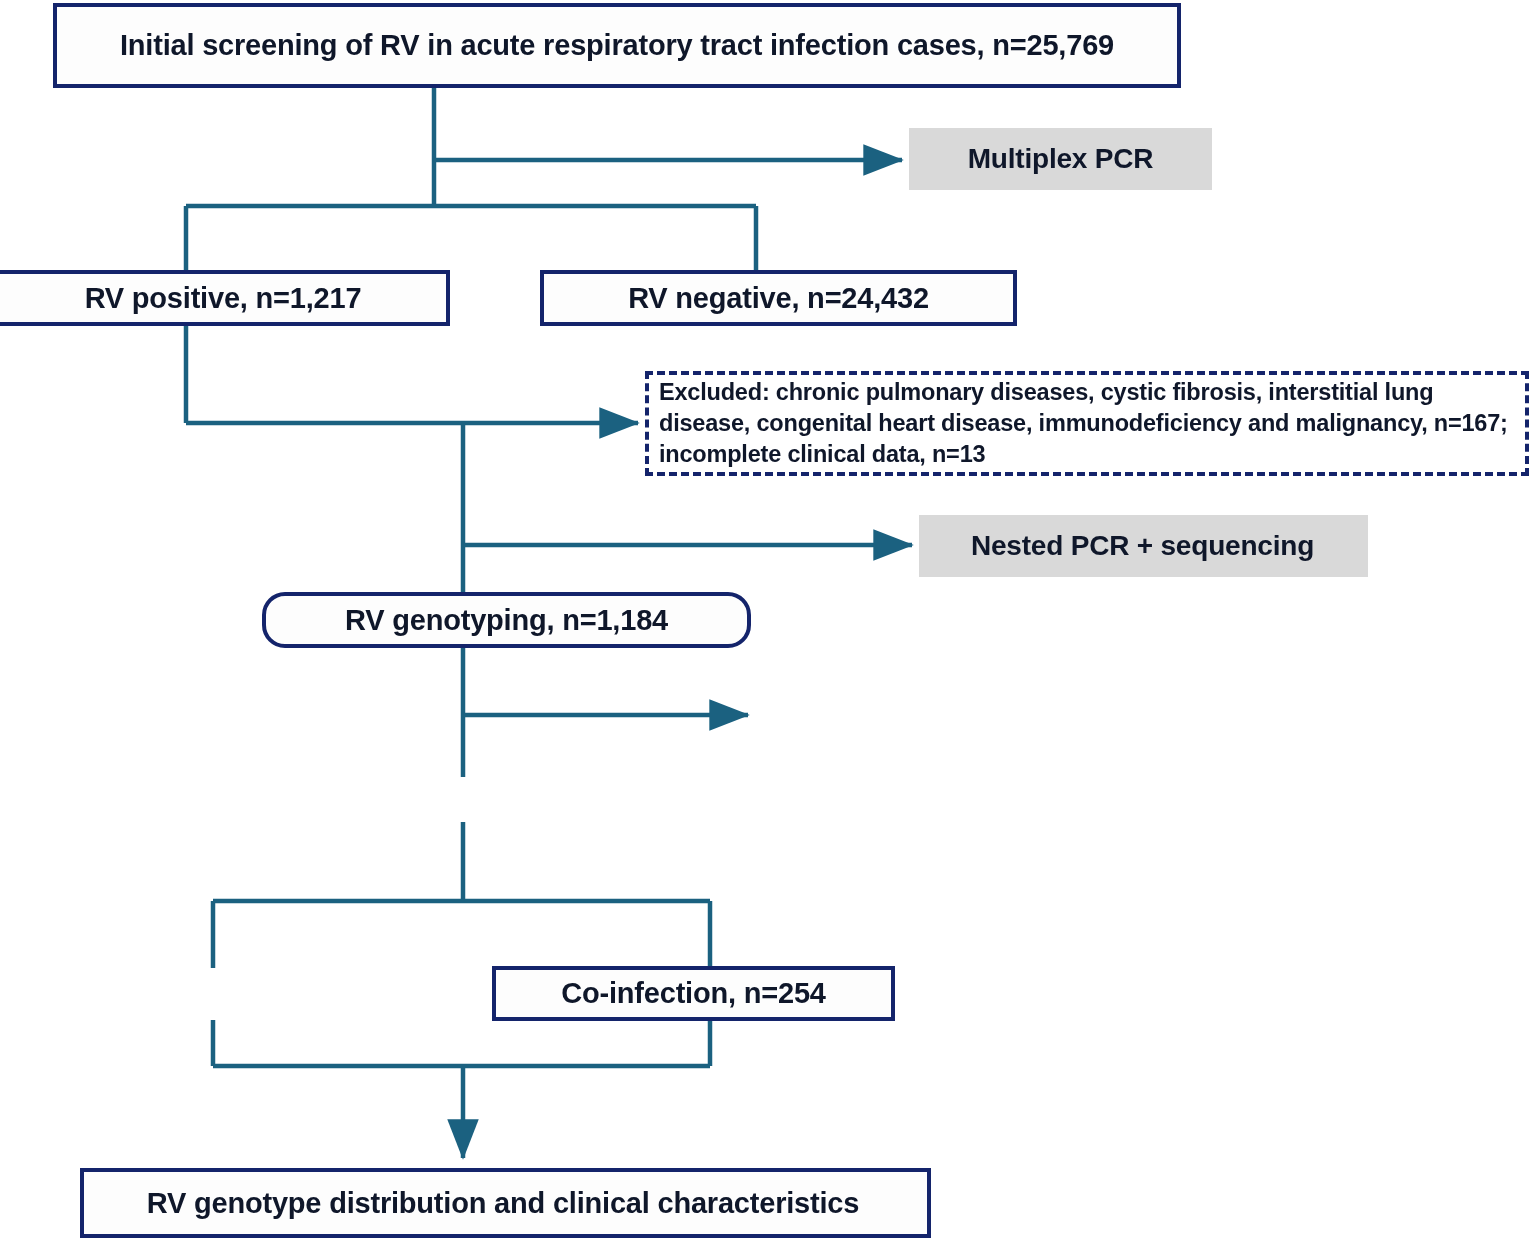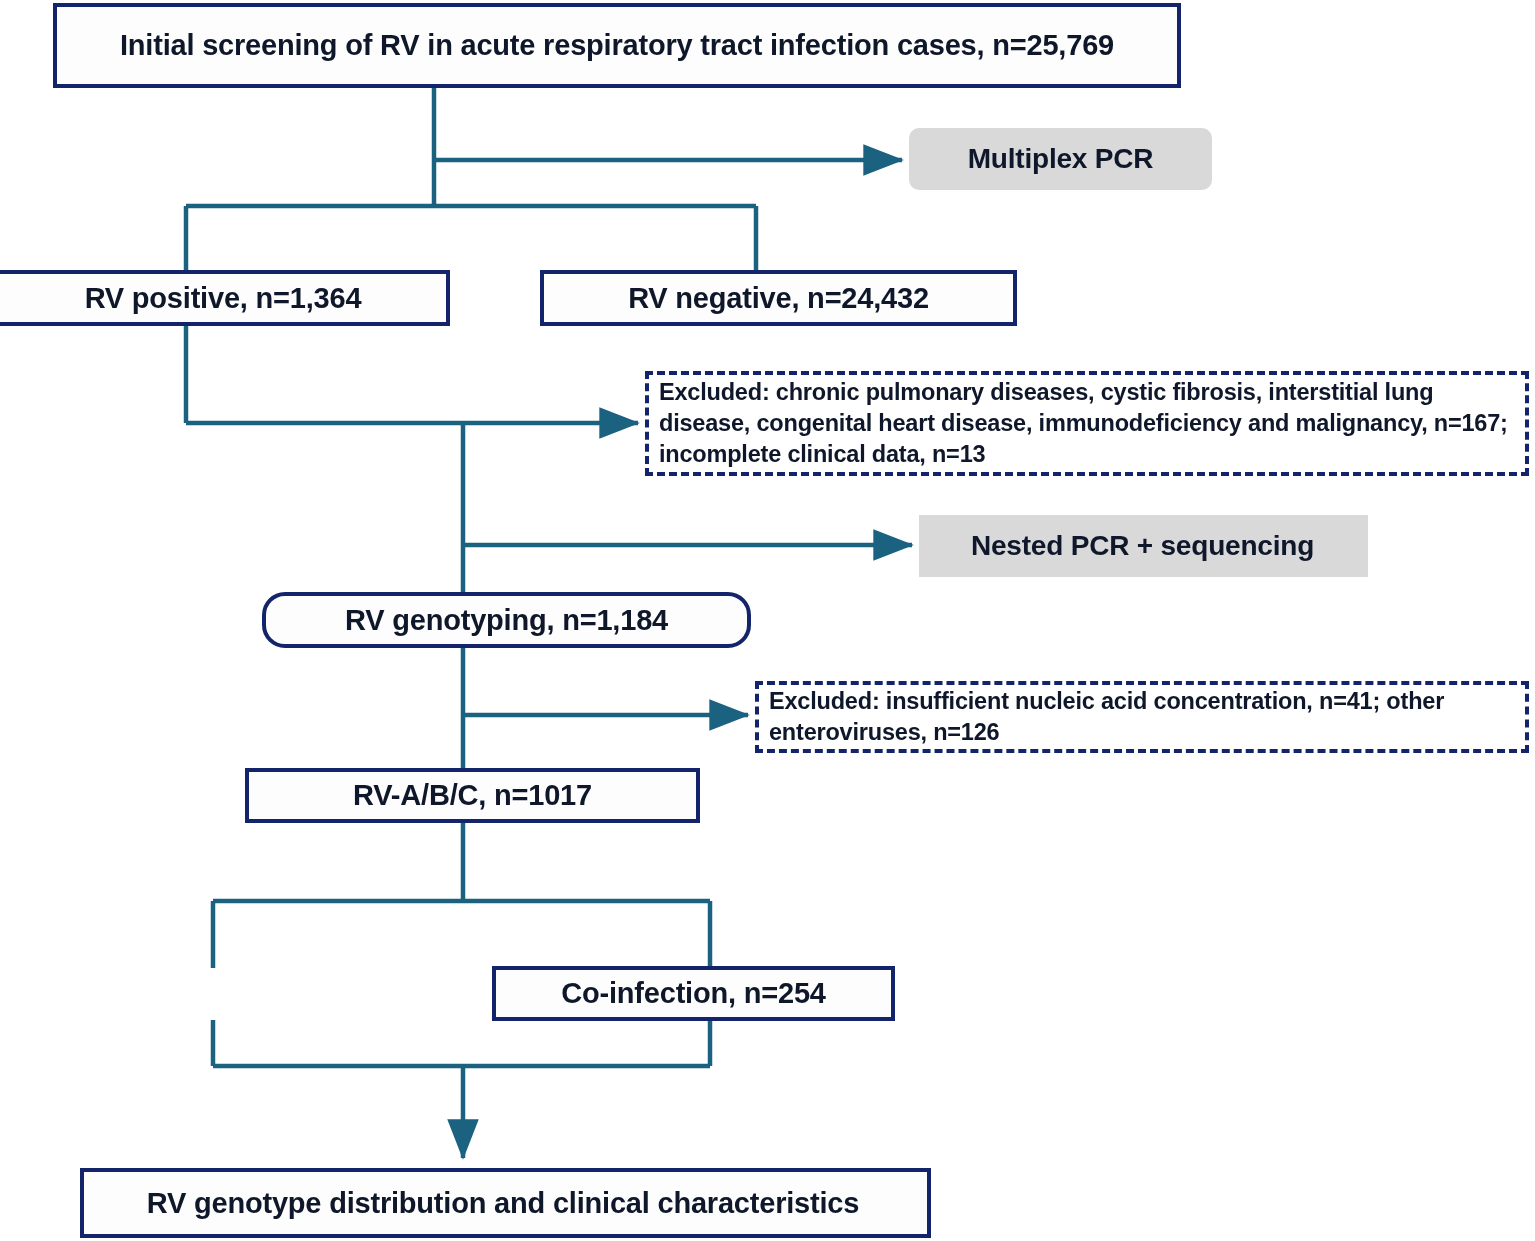--- a/index.html
+++ b/index.html
@@ -98,51 +98,45 @@
     <path d="M213,1020 L213,1066" stroke="#1b6180" stroke-width="4.5" fill="none"></path>
     <path d="M710,1020 L710,1066" stroke="#1b6180" stroke-width="4.5" fill="none"></path>
     <path d="M213,1066 L710,1066" stroke="#1b6180" stroke-width="4.5" fill="none"></path>
     <path d="M463,1066 L463,1158" stroke="#1b6180" stroke-width="4.5" fill="none" marker-end="url(#arrowhead)"></path>
   </svg>
 
   <div class="node solid center fs-lg pad-lr" style="left:53px; top:3px; width:1128px; height:85px;">
     <span class="node-label">Initial screening of RV in acute respiratory tract infection cases, n=25,769</span>
   </div>
 
-  <div class="node grey center fs-md pad-lr" style="left:909px; top:128px; width:303px; height:62px;border-radius:10px;">
+  <div class="node grey center fs-md pad-lr" style="left:909px; top:128px; width:303px; height:62px;">
     <span class="node-label">Multiplex PCR</span>
   </div>
 
   <div class="node solid center fs-lg pad-lr" style="left:-4px; top:270px; width:454px; height:56px;">
-    <span class="node-label">RV positive, n=1,364</span>
+    <span class="node-label">RV positive, n=1,217</span>
   </div>
 
   <div class="node solid center fs-lg pad-lr" style="left:540px; top:270px; width:477px; height:56px;">
     <span class="node-label">RV negative, n=24,432</span>
   </div>
 
   <div class="node dashed left fs-sm pad-lr-s" style="left:645px; top:371px; width:884px; height:105px;">
     <span class="node-label">Excluded: chronic pulmonary diseases, cystic fibrosis, interstitial lung disease, congenital heart disease, immunodeficiency and malignancy, n=167; incomplete clinical data, n=13</span>
   </div>
 
   <div class="node grey center fs-md pad-lr" style="left:919px; top:515px; width:449px; height:62px;padding-left:12px;">
     <span class="node-label">Nested PCR + sequencing</span>
   </div>
 
   <div class="node solid center fs-lg pad-lr" style="left:262px; top:592px; width:489px; height:56px;border-radius:23px;">
     <span class="node-label">RV genotyping, n=1,184</span>
   </div>
 
-  <div class="node dashed left fs-sm pad-lr-s" style="left:755px; top:681px; width:774px; height:72px;">
-    <span class="node-label">Excluded: insufficient nucleic acid concentration, n=41; other enteroviruses, n=126</span>
-  </div>
 
-  <div class="node solid center fs-lg pad-lr" style="left:245px; top:768px; width:455px; height:55px;">
-    <span class="node-label">RV-A/B/C, n=1017</span>
-  </div>
 
 
   <div class="node solid center fs-lg pad-lr" style="left:492px; top:966px; width:403px; height:55px;">
     <span class="node-label">Co-infection, n=254</span>
   </div>
 
   <div class="node solid center fs-lg pad-lr" style="left:80px; top:1168px; width:851px; height:70px;padding-left:9px;">
     <span class="node-label">RV genotype distribution and clinical characteristics</span>
   </div>
 

